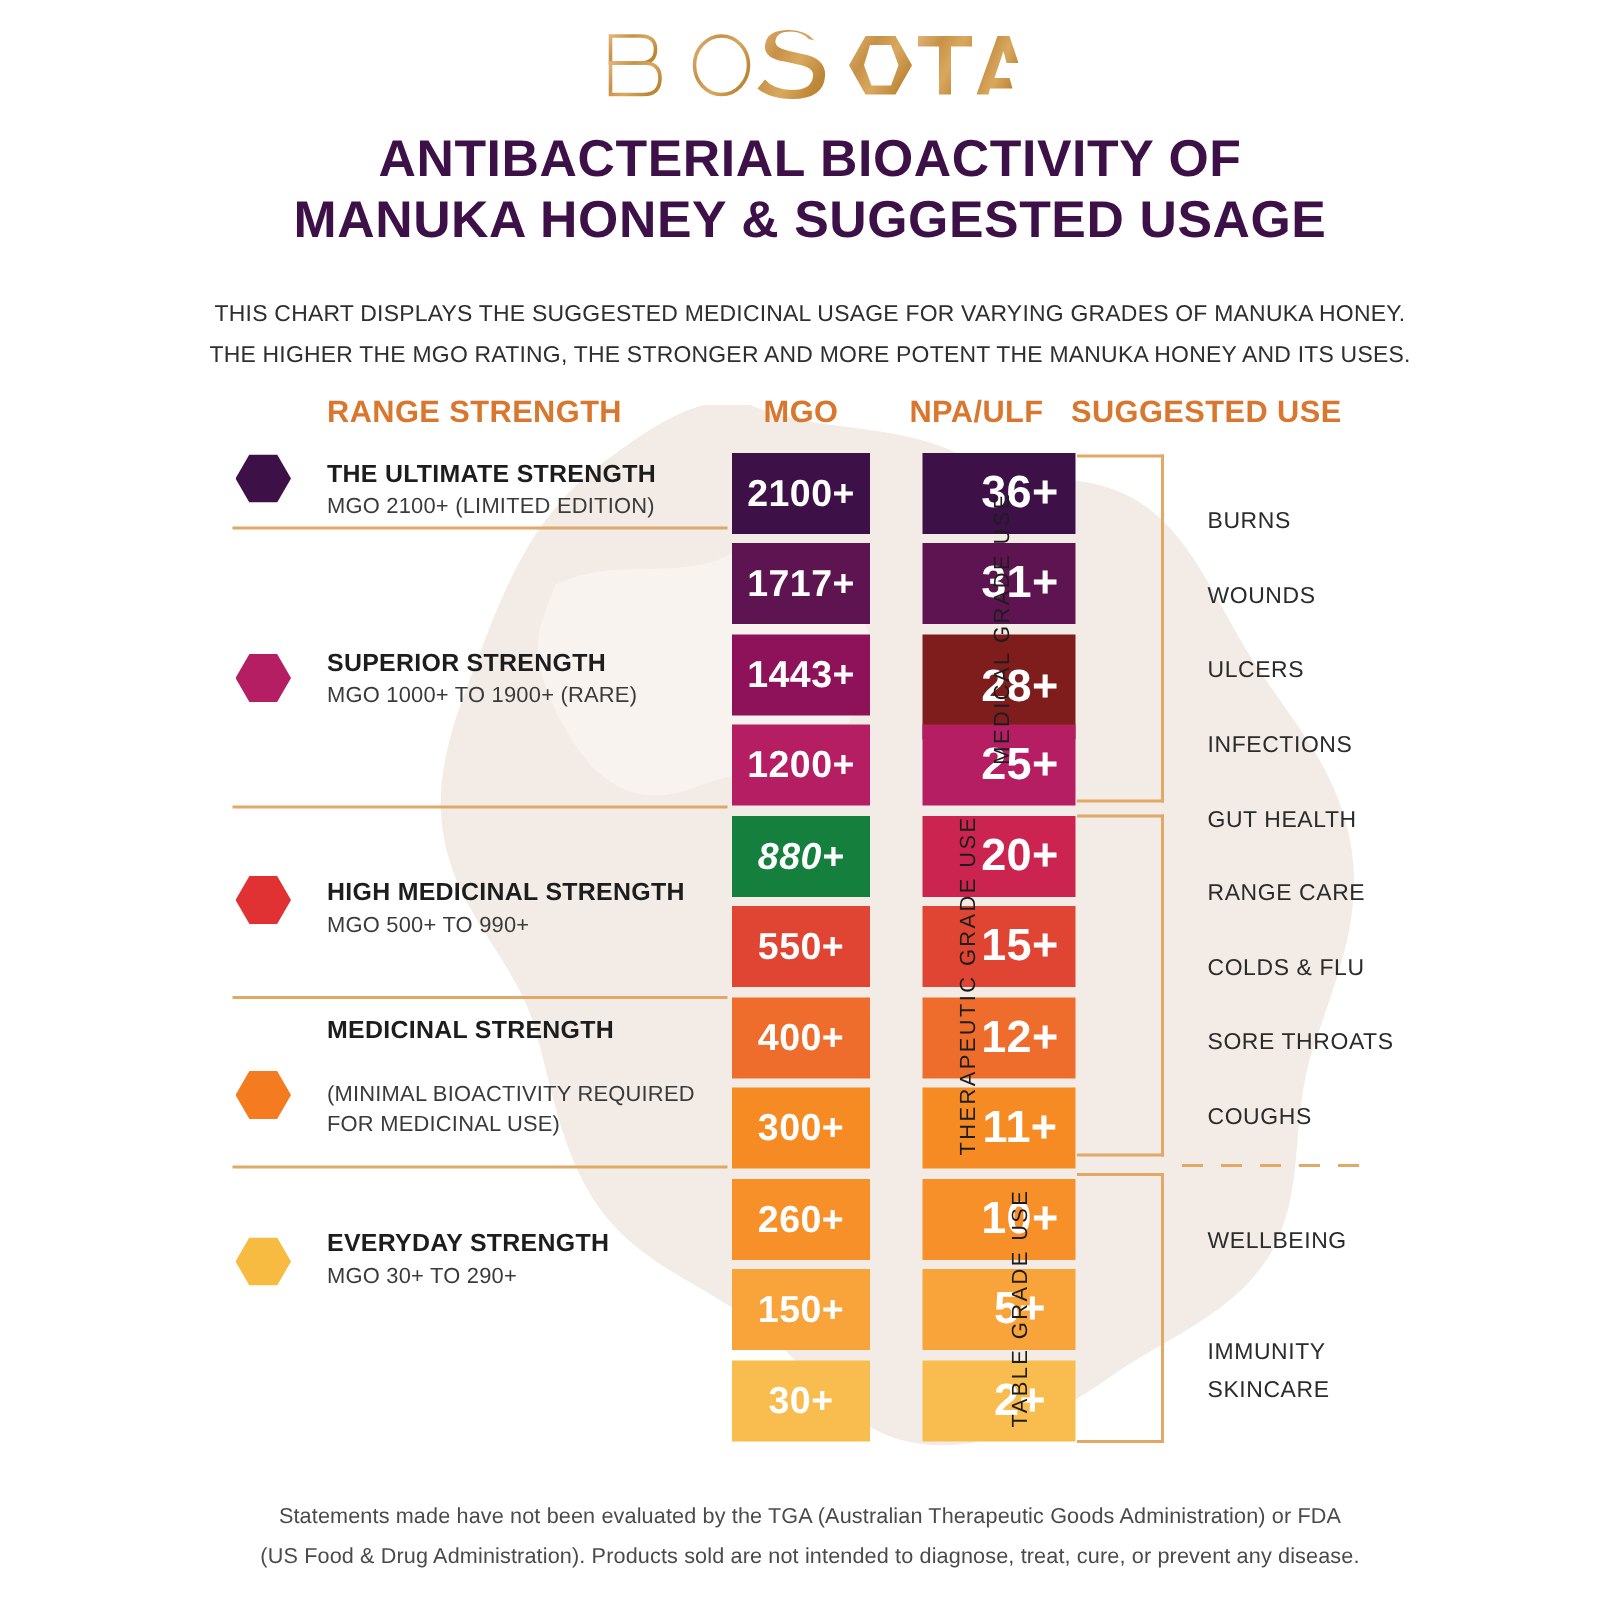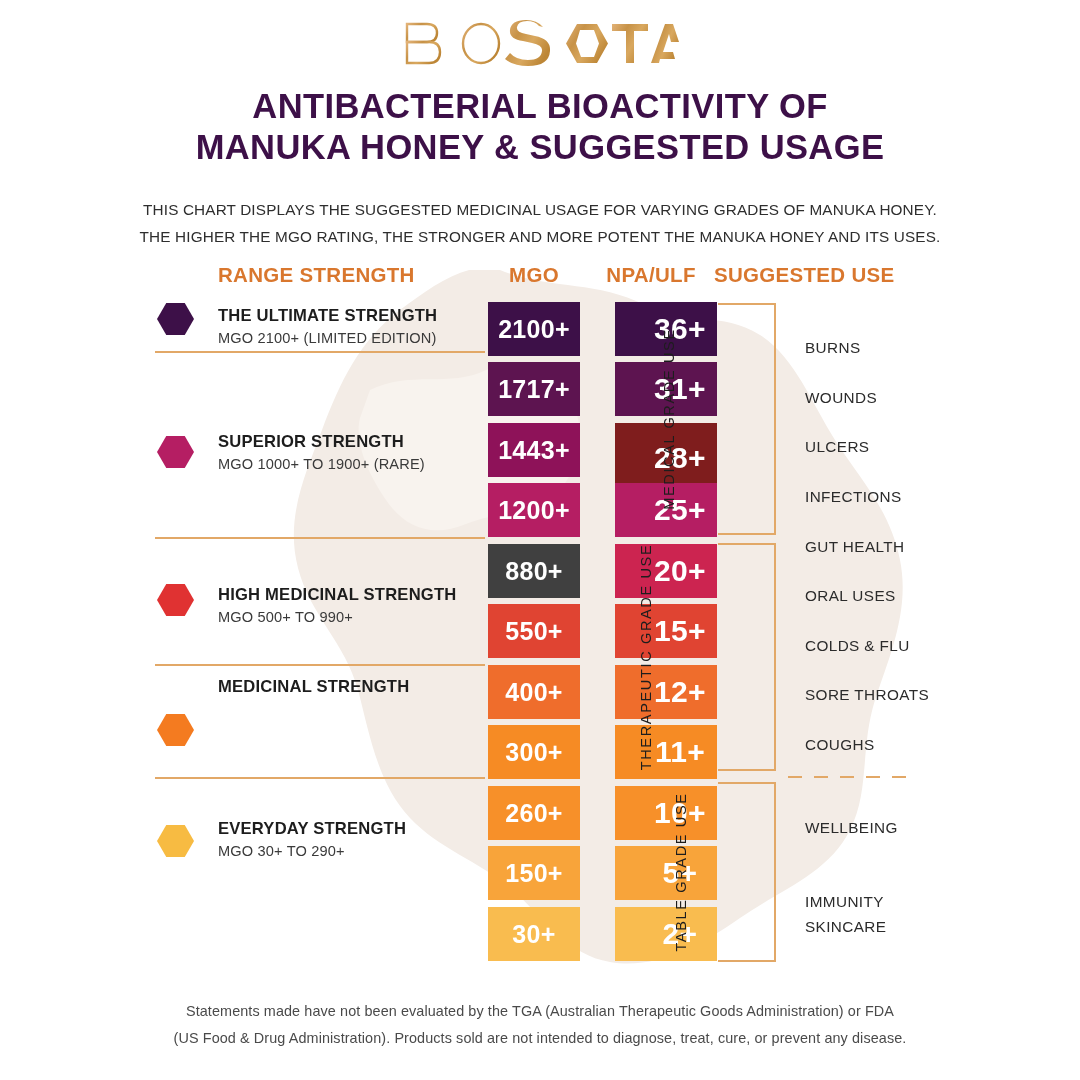--- a/index.html
+++ b/index.html
@@ -233,36 +233,40 @@
       <div class="rangelbl" style="top: 431px;">
         <div class="rl-title">SUPERIOR STRENGTH</div>
         <div class="rl-sub">MGO 1000+ TO 1900+ (RARE)</div>
       </div>
       <div class="rangelbl" style="top: 584px;">
         <div class="rl-title">HIGH MEDICINAL STRENGTH</div>
         <div class="rl-sub">MGO 500+ TO 990+</div>
       </div>
       <div class="rangelbl" style="top: 676px;">
         <div class="rl-title">MEDICINAL STRENGTH</div>
+        <div class="rl-note" style="margin-top: 22px;">
+          <div>(MINIMAL BIOACTIVITY REQUIRED</div>
+          <div>FOR MEDICINAL USE)</div>
+        </div>
       </div>
       <div class="rangelbl" style="top: 818px;">
         <div class="rl-title">EVERYDAY STRENGTH</div>
         <div class="rl-sub">MGO 30+ TO 290+</div>
       </div>
     </div>
   <div id="layer-cells">
       <div class="cell mgo" style="top: 302px; height: 54px; background: rgb(61, 16, 72);">2100+</div>
       <div class="cell npa" style="top: 302px; height: 54px; background: rgb(61, 16, 72);">36+</div>
       <div class="cell mgo" style="top: 362px; height: 54px; background: rgb(93, 20, 80);">1717+</div>
       <div class="cell npa" style="top: 362px; height: 54px; background: rgb(93, 20, 80);">31+</div>
       <div class="cell mgo" style="top: 423px; height: 54px; background: rgb(142, 18, 89);">1443+</div>
       <div class="cell npa" style="top: 423px; height: 70px; background: #7f1d1d;">28+</div>
       <div class="cell mgo" style="top: 483px; height: 54px; background: rgb(181, 30, 99);">1200+</div>
       <div class="cell npa" style="top: 483px; height: 54px; background: rgb(181, 30, 99);">25+</div>
-      <div class="cell mgo" style="top: 544px; height: 54px; background: #404040;">880+</div>
+      <div class="cell mgo" style="top: 544px; height: 54px; background: #15803d; font-style: italic;">880+</div>
       <div class="cell npa" style="top: 544px; height: 54px; background: rgb(204, 36, 80);">20+</div>
       <div class="cell mgo" style="top: 604px; height: 54px; background: rgb(224, 68, 50);">550+</div>
       <div class="cell npa" style="top: 604px; height: 54px; background: rgb(224, 68, 50);">15+</div>
       <div class="cell mgo" style="top: 665px; height: 54px; background: rgb(239, 109, 44);">400+</div>
       <div class="cell npa" style="top: 665px; height: 54px; background: rgb(239, 109, 44);">12+</div>
       <div class="cell mgo" style="top: 725px; height: 54px; background: rgb(246, 139, 36);">300+</div>
       <div class="cell npa" style="top: 725px; height: 54px; background: rgb(246, 139, 36);">11+</div>
       <div class="cell mgo" style="top: 786px; height: 54px; background: rgb(247, 144, 41);">260+</div>
       <div class="cell npa" style="top: 786px; height: 54px; background: rgb(247, 144, 41);">10+</div>
       <div class="cell mgo" style="top: 846px; height: 54px; background: rgb(248, 164, 58);">150+</div>
@@ -289,21 +293,21 @@
         <div class="bcap bot"></div>
         <div class="blabel">TABLE GRADE USE</div>
       </div>
     </div>
   <div id="layer-uses">
       <div class="uselbl" style="top: 339px;">BURNS</div>
       <div class="uselbl" style="top: 389px;">WOUNDS</div>
       <div class="uselbl" style="top: 438px;">ULCERS</div>
       <div class="uselbl" style="top: 488px;">INFECTIONS</div>
       <div class="uselbl" style="top: 538px;">GUT HEALTH</div>
-      <div class="uselbl" style="top: 587px;">ORAL USES</div>
+      <div class="uselbl" style="top: 587px;">RANGE CARE</div>
       <div class="uselbl" style="top: 637px;">COLDS &amp; FLU</div>
       <div class="uselbl" style="top: 686px;">SORE THROATS</div>
       <div class="uselbl" style="top: 736px;">COUGHS</div>
       <div class="uselbl" style="top: 819px;">WELLBEING</div>
       <div class="uselbl" style="top: 869px; margin-top: 24px;">IMMUNITY</div>
       <div class="uselbl" style="top: 918px;">SKINCARE</div>
     </div>
 
   <div id="dash-sep"></div>
 

